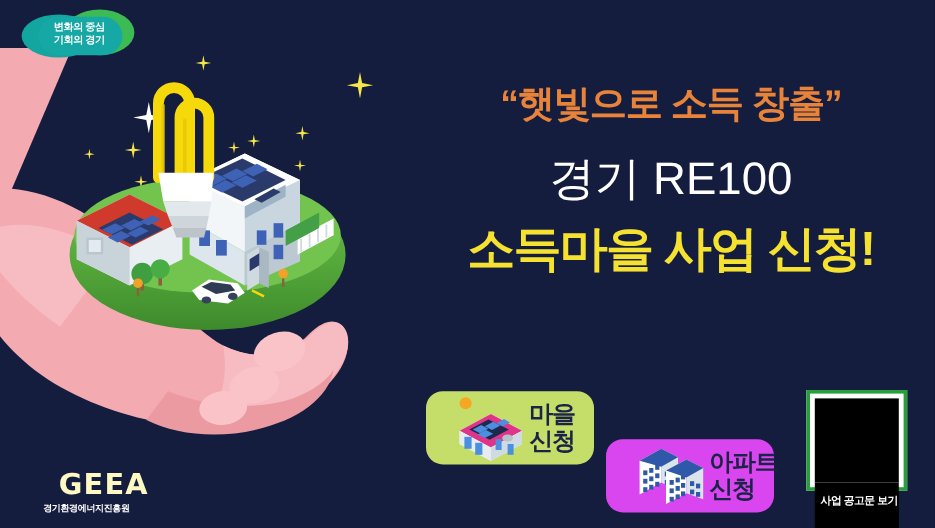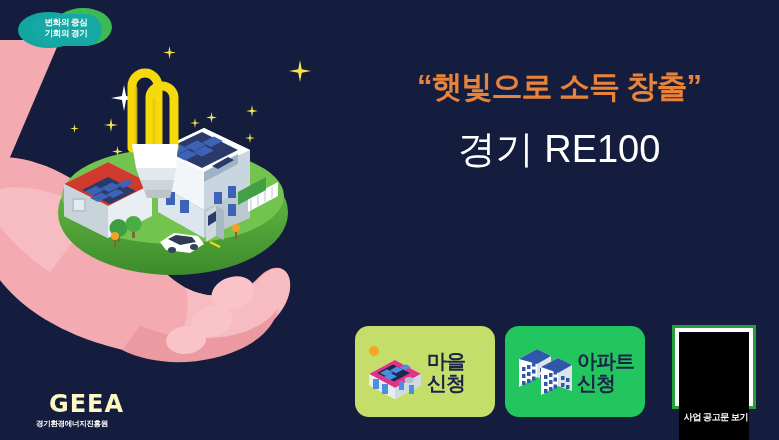--- a/index.html
+++ b/index.html
@@ -98,27 +98,27 @@
   }
   .period-pill span {
     color:#1b2347; font-size:22px; font-weight:bold;
     letter-spacing:-0.6px; white-space:nowrap;
   }
 
   
   .btn-row { position:absolute; left:22px; top:326px; width:420px; height:86px; }
 
   .act-btn {
-    position:absolute; top:0; height:91px;
+    position:absolute; top:0; height:61px;
     border-radius:14px;
     display:flex; align-items:center; cursor:pointer;
-    padding-left:10px;
+    padding-left:24px;
   }
   .act-btn.village   { left:0px;   width:140px; background:#c5de6a; }
-  .act-btn.apartment { left:150px; width:140px; background:#22c55e; }
+  .act-btn.apartment { left:150px; width:140px; background:#d946ef;margin-top:40px; }
 
   .act-ico { width:60px; height:62px; flex:0 0 60px; position:relative; }
   .act-label {
     color:#1b2347; font-size:20px; font-weight:bold;
     line-height:1.1; letter-spacing:-1px; white-space:nowrap;
     margin-left:2px;
   }
   .act-label .l2 { display:block; }
 
   
@@ -313,20 +313,21 @@
     <div class="logo">
       <div class="logo-mark">GEEA</div>
       <div class="logo-sub">경기환경에너지진흥원</div>
     </div>
   </div>
 
   <div class="right">
 
     <div class="headline-quote">“햇빛으로 소득 창출”</div>
     <div class="headline-main">경기 RE100</div>
+    <div class="headline-sub">소득마을 사업 신청!</div>
 
 
     <div class="btn-row">
 
       <div class="act-btn village">
         <svg class="act-ico" viewBox="0 0 60 62">
           <circle cx="9" cy="10" r="5" fill="#f5a623"></circle>
           <path d="M4 44 L4 33 L30 19 L56 33 L56 44 L30 58 Z" fill="#ffffff"></path>
           <path d="M4 33 L30 19 L56 33 L30 47 Z" fill="#e0338a"></path>
           <path d="M4 33 L30 47 L30 58 L4 44 Z" fill="#e6edf2"></path>

